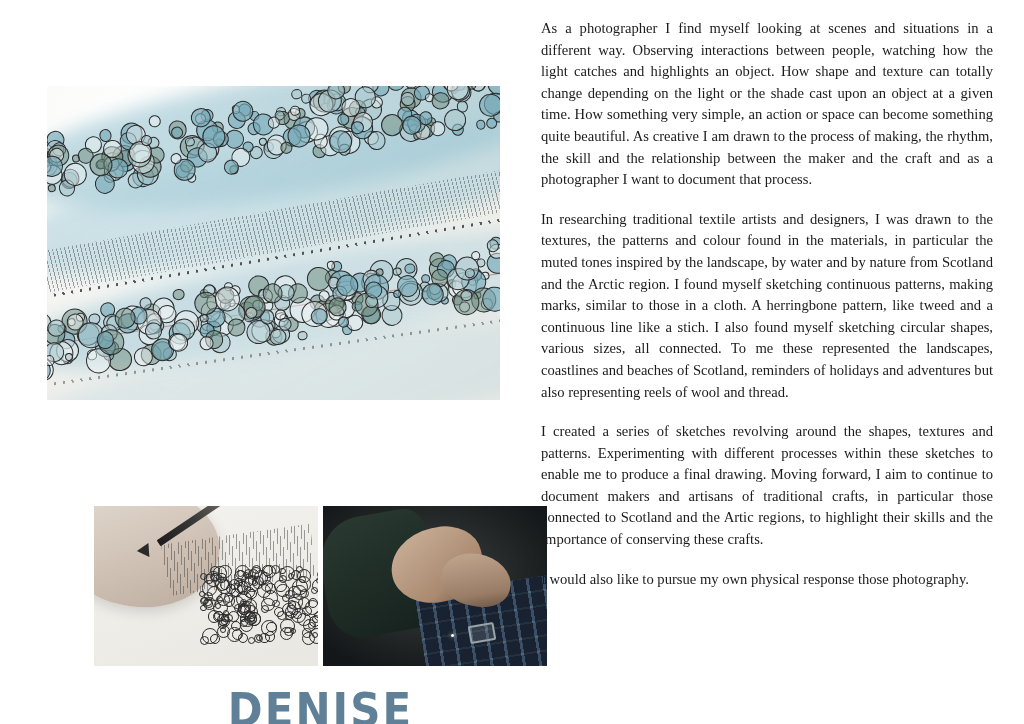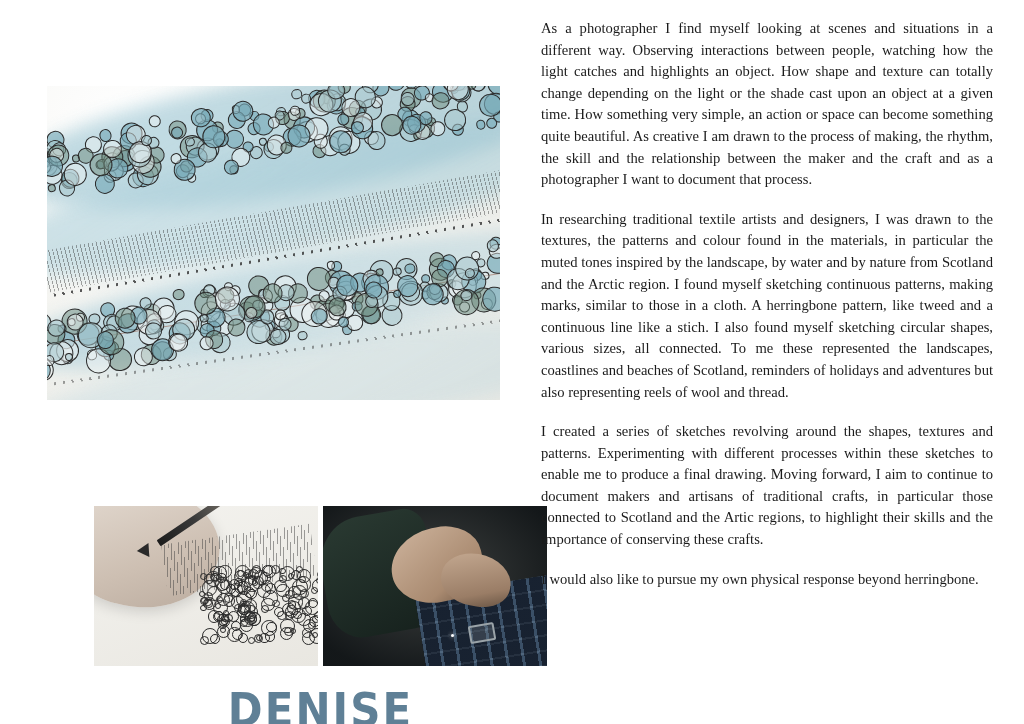--- a/index.html
+++ b/index.html
@@ -892,16 +892,16 @@
       </div>
     </div>
 
     <div class="artist-name">Denise McDonald</div>
   </div>
 
   <div class="right-col">
     <p class="para">As a photographer I find myself looking at scenes and situations in a different way. Observing interactions between people, watching how the light catches and highlights an object. How shape and texture can totally change depending on the light or the shade cast upon an object at a given time. How something very simple, an action or space can become something quite beautiful. As creative I am drawn to the process of making, the rhythm, the skill and the relationship between the maker and the craft and as a photographer I want to document that process.</p>
     <p class="para">In researching traditional textile artists and designers, I was drawn to the textures, the patterns and colour found in the materials, in particular the muted tones inspired by the landscape, by water and by nature from Scotland and the Arctic region. I found myself sketching continuous patterns, making marks, similar to those in a cloth. A herringbone pattern, like tweed and a continuous line like a stich. I also found myself sketching circular shapes, various sizes, all connected. To me these represented the landscapes, coastlines and beaches of Scotland, reminders of holidays and adventures but also representing reels of wool and thread.</p>
     <p class="para">I created a series of sketches revolving around the shapes, textures and patterns. Experimenting with different processes within these sketches to enable me to produce a final drawing. Moving forward, I aim to continue to document makers and artisans of traditional crafts, in particular those connected to Scotland and the Artic regions, to highlight their skills and the importance of conserving these crafts.</p>
-    <p class="para">I would also like to pursue my own physical response beyond herringbone.</p>
+    <p class="para">I would also like to pursue my own physical response those photography.</p>
   </div>
 
 </div>
 
 </body></html>

